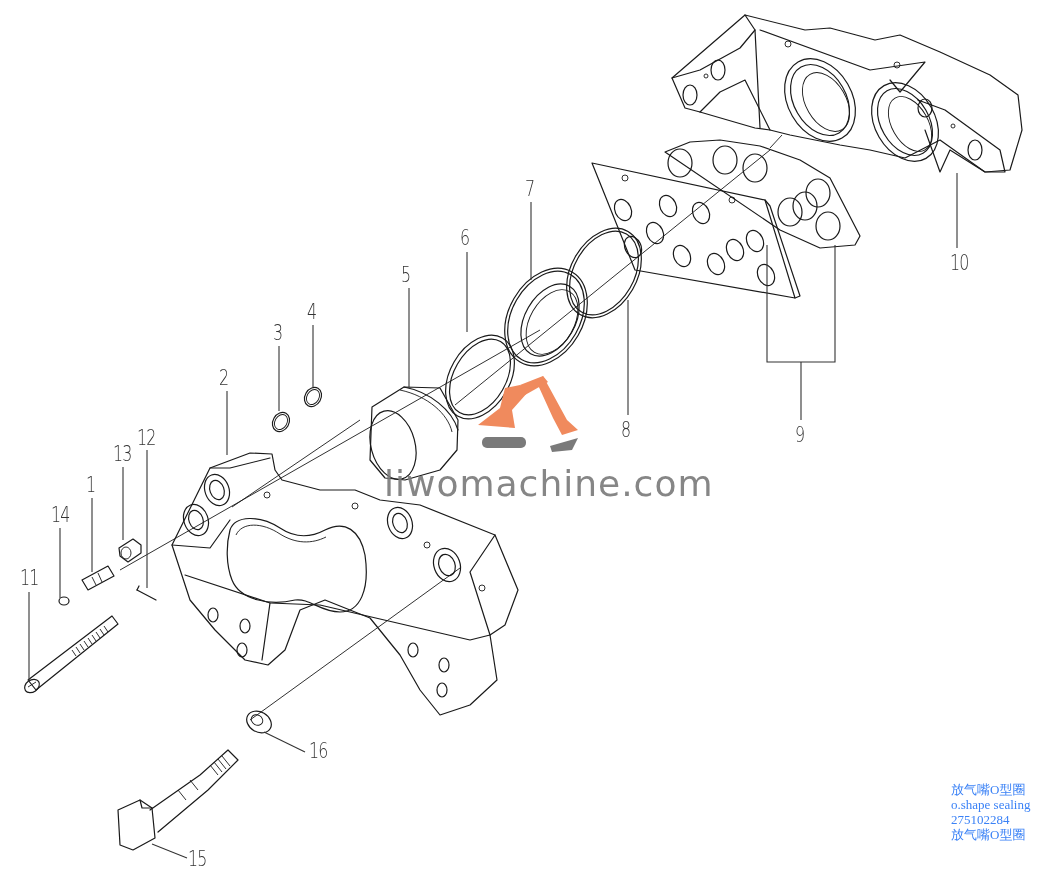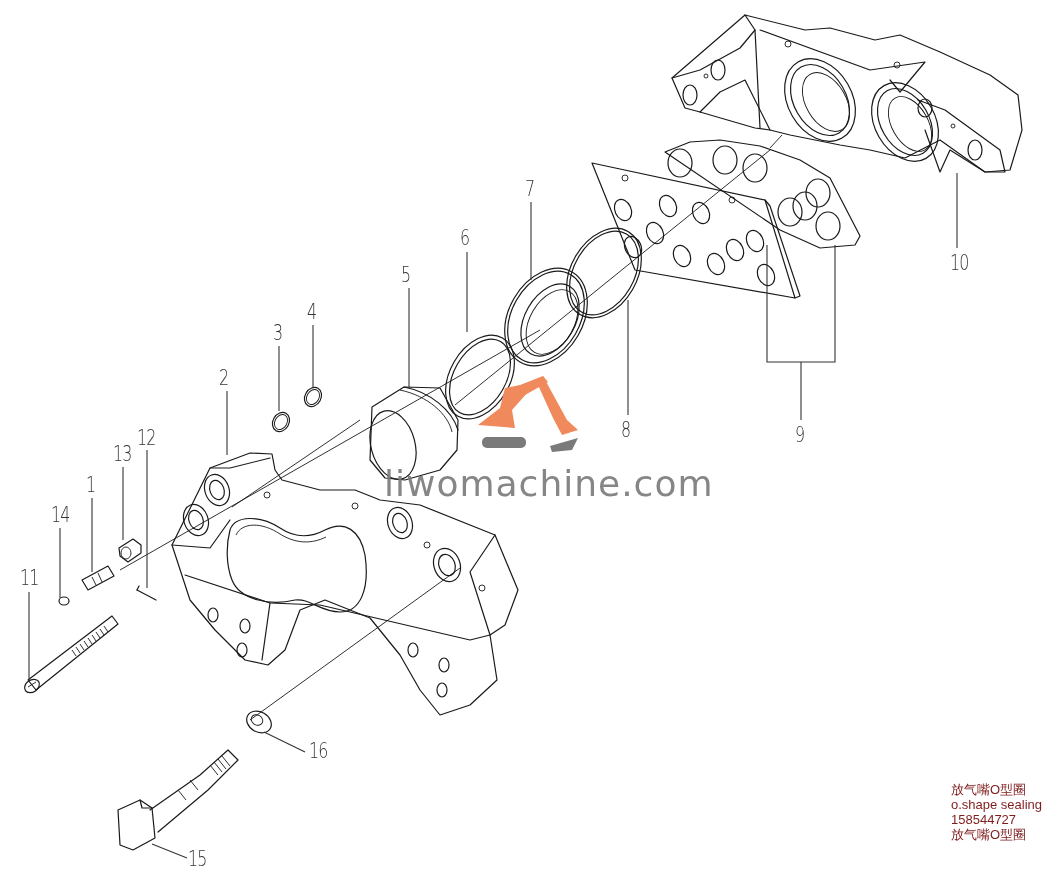--- a/index.html
+++ b/index.html
@@ -13,21 +13,21 @@
     position: absolute; font-family: "DejaVu Sans", sans-serif; font-weight: 200;
     font-size: 22px; color: #333; line-height: 1; letter-spacing: -1px;
     transform: scaleX(0.72); transform-origin: left top; white-space: nowrap;
   }
   .watermark {
     position: absolute; left: 384px; top: 463px; font-family: "DejaVu Sans", sans-serif;
     font-size: 36px; color: #7c7c7c; letter-spacing: 1px; white-space: nowrap; opacity: 0.92;
   }
   .annot {
     position: absolute; left: 951px; top: 782px; width: 104px; overflow: hidden;
-    color: #7f1d1d; font-family: Liberation Sans, sans-serif; font-size: 13px; line-height: 15px; white-space: nowrap;
+    color: #3b82f6; font-family: Liberation Serif, serif; font-size: 13px; line-height: 15px; white-space: nowrap;
   }
   .annot div { height: 15px; }
 </style>
 </head>
 <body>
 
 <div id="stage">
 
   <svg class="art" width="1055" height="870" viewBox="0 0 1055 870">
 
@@ -232,16 +232,16 @@
   <div class="callout" style="left:113px;top:443px">13</div>
   <div class="callout" style="left:51px;top:504px">14</div>
   <div class="callout" style="left:188px;top:848px">15</div>
   <div class="callout" style="left:309px;top:740px">16</div>
 
   <div class="watermark">liwomachine.com</div>
 
   <div class="annot">
     <div>放气嘴O型圈</div>
     <div>o.shape sealing</div>
-    <div>158544727</div>
+    <div>275102284</div>
     <div>放气嘴O型圈</div>
   </div>
 </div>
 
 </body></html>

